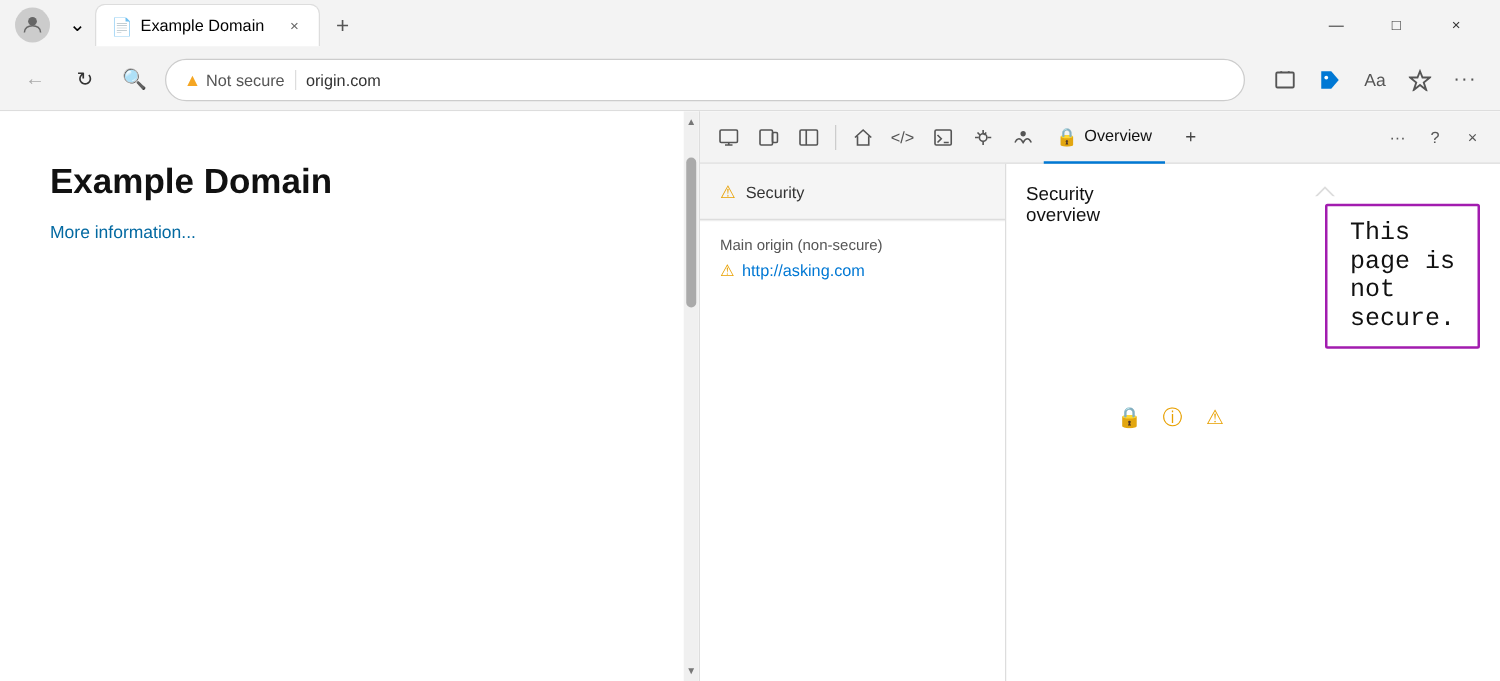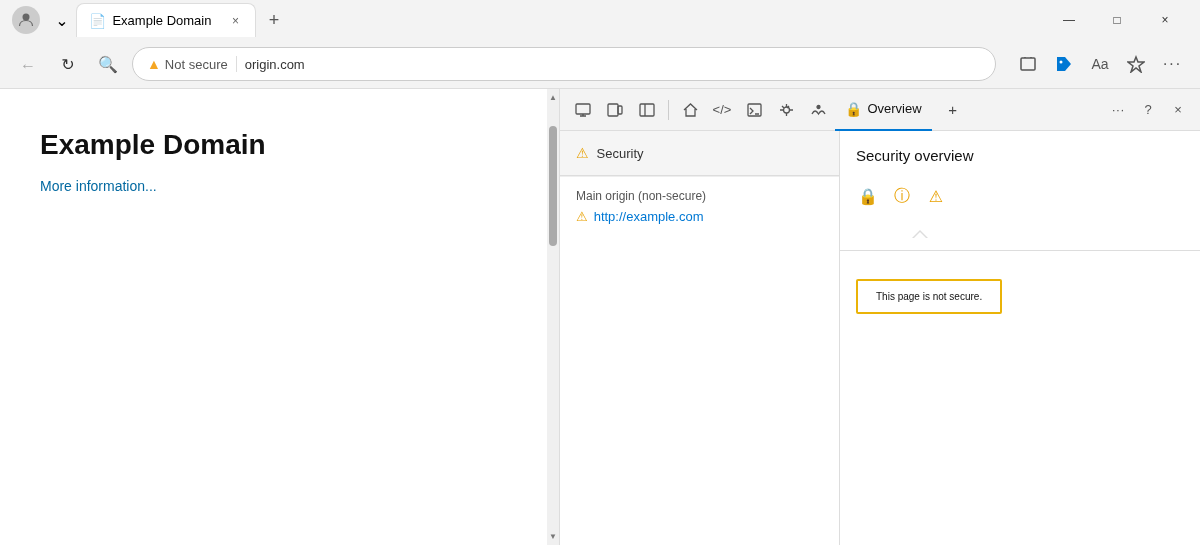--- a/index.html
+++ b/index.html
@@ -135,21 +135,21 @@
     .origin-section { padding: 12px 16px; }
     .origin-label { font-size: 12px; color: #555; margin-bottom: 6px; }
     .origin-link {
       display: flex; align-items: center; gap: 6px;
       font-size: 13px; color: #0078d4; cursor: pointer; text-decoration: none;
     }
     .origin-link-icon { color: #e8a000; font-size: 13px; }
 
     
     .devtools-right {
-      flex: 1; padding: 16px; display: flex; flex-direction: column; gap: 12px;
+      flex: 1; padding: 16px; display: flex; gap: 12px;
     }
     .security-overview-title { font-size: 15px; color: #111; font-weight: normal; margin-bottom: 8px; }
     .security-icons { display: flex; gap: 10px; margin-bottom: 8px; align-items: center; }
     .sec-icon {
       width: 24px; height: 24px; display: flex; align-items: center; justify-content: center;
       font-size: 16px; color: #777; cursor: pointer;
     }
     .sec-icon.active { color: #e8a000; }
 
     
@@ -162,23 +162,23 @@
     }
     .arrow-up::after {
       content: ''; position: absolute; left: -7px; top: 2px;
       width: 0; height: 0;
       border-left: 7px solid transparent;
       border-right: 7px solid transparent;
       border-bottom: 7px solid white;
     }
 
     .not-secure-box {
-      border: 2px solid #eab308; border-radius: 2px;
+      border: 2px solid #a21caf; border-radius: 2px;
       padding: 10px 18px; display: inline-block;
-      font-size: 10px; color: #111;
+      font-size: 20px; color: #111; font-family: Liberation Mono, monospace;
     }
   </style>
 </head>
 <body>
 
 <div class="title-bar">
   <div class="title-bar-left">
     <div class="profile-icon">
       <svg width="16" height="16" viewBox="0 0 16 16" fill="#666">
         <circle cx="8" cy="5" r="3.5"></circle>
@@ -347,21 +347,21 @@
           <span class="devtools-overview-icon">⚠</span>
           <span class="devtools-overview-label">Security</span>
         </div>
 
         <div style="height:1px;background:#eee;"></div>
 
         <div class="origin-section">
           <div class="origin-label">Main origin (non-secure)</div>
           <a class="origin-link">
             <span class="origin-link-icon">⚠</span>
-            <span>http://example.com</span>
+            <span>http://asking.com</span>
           </a>
         </div>
       </div>
 
       <div class="devtools-right">
         <div class="security-overview-title">Security overview</div>
 
         <div class="security-icons">
           <div class="sec-icon">🔒</div>
           <div class="sec-icon active">ⓘ</div>

